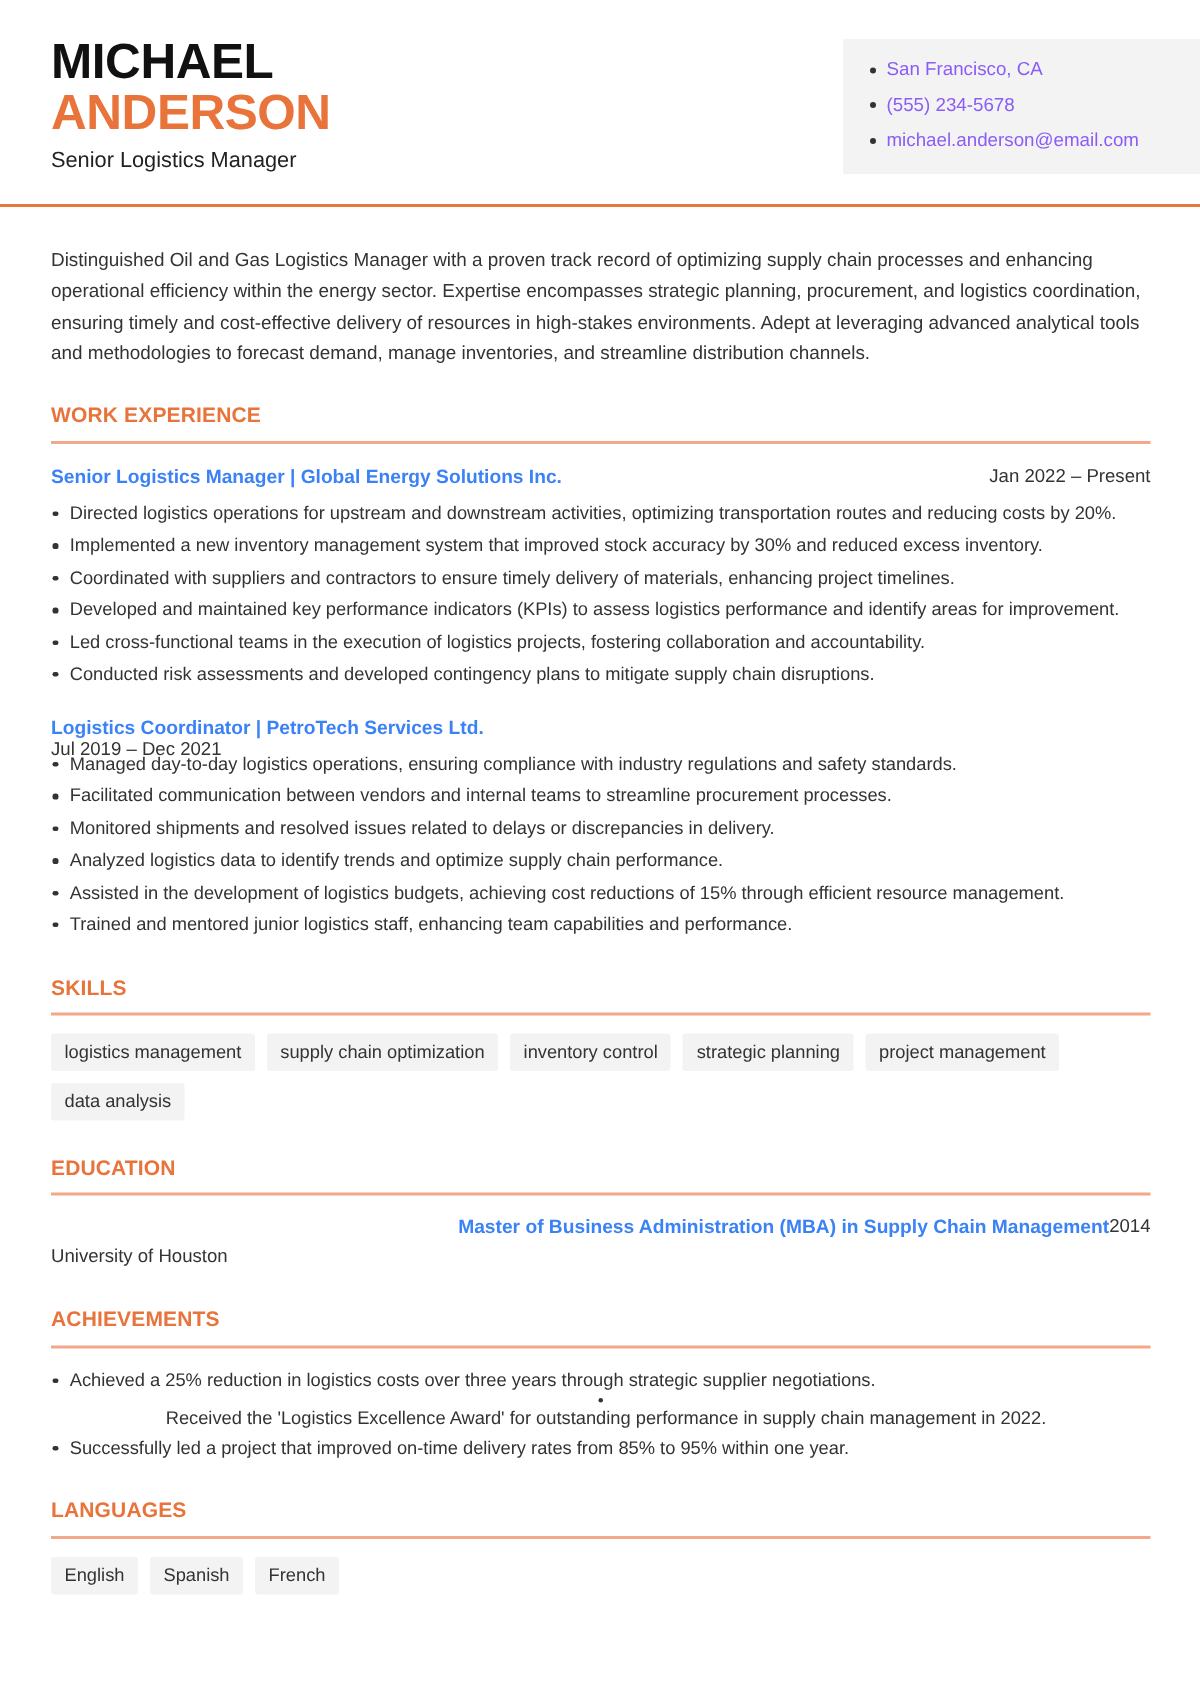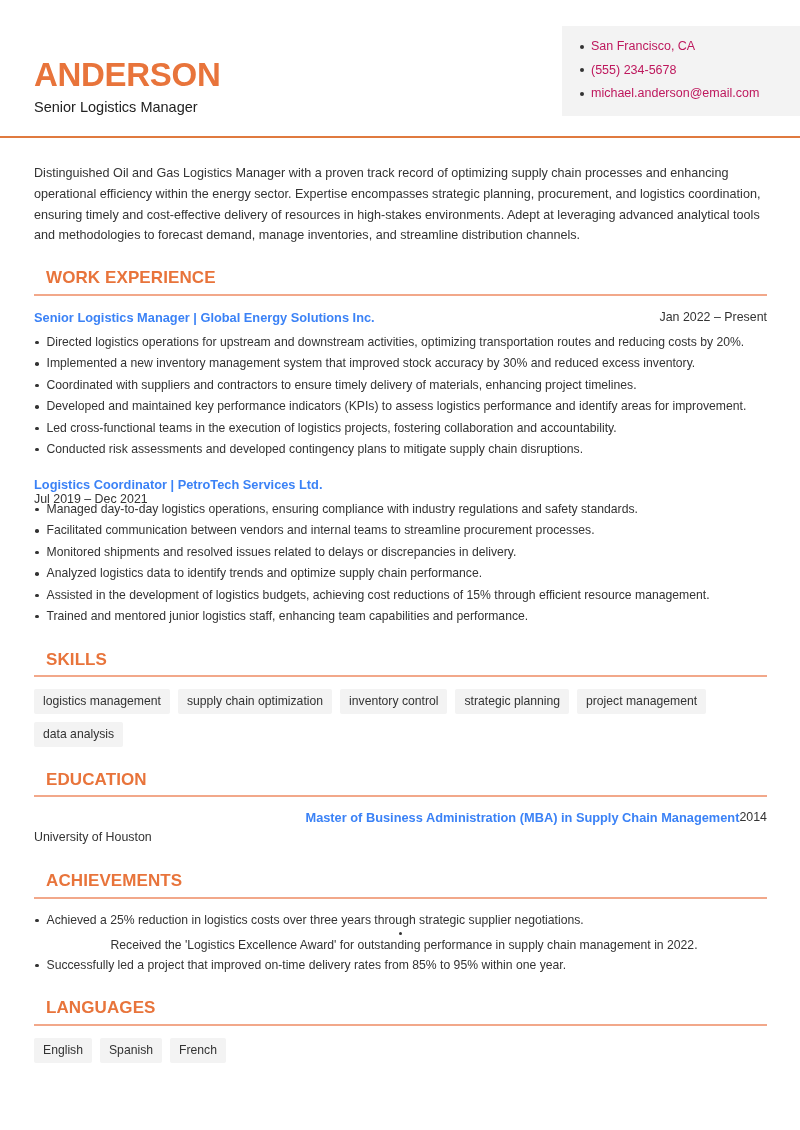--- a/index.html
+++ b/index.html
@@ -5,46 +5,47 @@
     * { box-sizing: border-box; margin: 0; padding: 0; }
     html, body { width: 800px; height: 1130px; background: #ffffff; }
     body { font-family: "Liberation Sans", "DejaVu Sans", sans-serif; color: #2b2b2b; position: relative; overflow: hidden; }
 
     .header { position: absolute; left: 0; top: 0; width: 800px; height: 138px; border-bottom: 2px solid #e07a3f; }
     .name-first { position: absolute; left: 34px; top: 22px; font-size: 33px; font-weight: 700; color: #111111; letter-spacing: -0.3px; line-height: 38px; }
     .name-last { position: absolute; left: 34px; top: 56px; font-size: 33px; font-weight: 700; color: #e8743b; letter-spacing: -0.3px; line-height: 38px; }
     .job-title { position: absolute; left: 34px; top: 99px; font-size: 14.5px; color: #222222; }
 
     .contact-box { position: absolute; left: 562px; top: 26px; width: 238px; height: 90px; background: #f3f3f3; padding: 9px 0 0 18px; }
-    .contact-item { font-size: 12.5px; color: #be185d; height: 23.5px; line-height: 23.5px; display: flex; align-items: center; }
+    .contact-item { font-size: 12.5px; color: #8b5cf6; height: 23.5px; line-height: 23.5px; display: flex; align-items: center; }
     .bullet { display: inline-block; width: 4px; height: 4px; background: #333; border-radius: 50%; margin-right: 7px; flex: 0 0 auto; }
 
     .summary { position: absolute; left: 34px; top: 163px; width: 740px; font-size: 12.6px; line-height: 20.8px; color: #333333; }
 
-    .section-title { position: absolute; left: 46px; font-size: 17px; font-weight: 700; color: #e8743b; letter-spacing: 0.1px; }
+    .section-title { position: absolute; left: 34px; font-size: 14px; font-weight: 700; color: #e8743b; letter-spacing: 0.1px; }
     .section-rule { position: absolute; left: 34px; width: 733px; height: 2px; background: #f2a88a; }
 
     .job-head { position: absolute; left: 34px; width: 733px; display: flex; justify-content: space-between; font-size: 12.8px; }
     .job-role { font-weight: 700; color: #3b82f6; }
     .job-dates { color: #333333; font-size: 12.4px; }
 
     .bullets { position: absolute; left: 34px; width: 740px; list-style: none; }
     .bullets li { font-size: 12.2px; color: #333333; height: 21.4px; line-height: 21.4px; display: flex; align-items: center; }
     .bullets li .bullet { width: 3.5px; height: 3.5px; margin-right: 8px; margin-left: 1px; }
 
     .chips { position: absolute; left: 34px; width: 740px; display: flex; flex-wrap: wrap; gap: 8px 8px; }
     .chip { background: #f3f3f3; font-size: 12.2px; color: #333333; height: 25px; line-height: 25px; padding: 0 9px; border-radius: 2px; }
 
     .edu-head { position: absolute; left: 34px; top: 810px; width: 733px; display: flex; justify-content: flex-end; font-size: 12.8px; }
     .edu-school { position: absolute; left: 34px; top: 830px; font-size: 12.4px; color: #333333; }
   </style>
 </head>
 <body>
 
 <div class="header">
+  <div class="name-first">MICHAEL</div>
   <div class="name-last">ANDERSON</div>
   <div class="job-title">Senior Logistics Manager</div>
 
   <div class="contact-box">
     <div class="contact-item">
       <span class="bullet"></span>
       <span>San Francisco, CA</span>
     </div>
     <div class="contact-item">
       <span class="bullet"></span>

